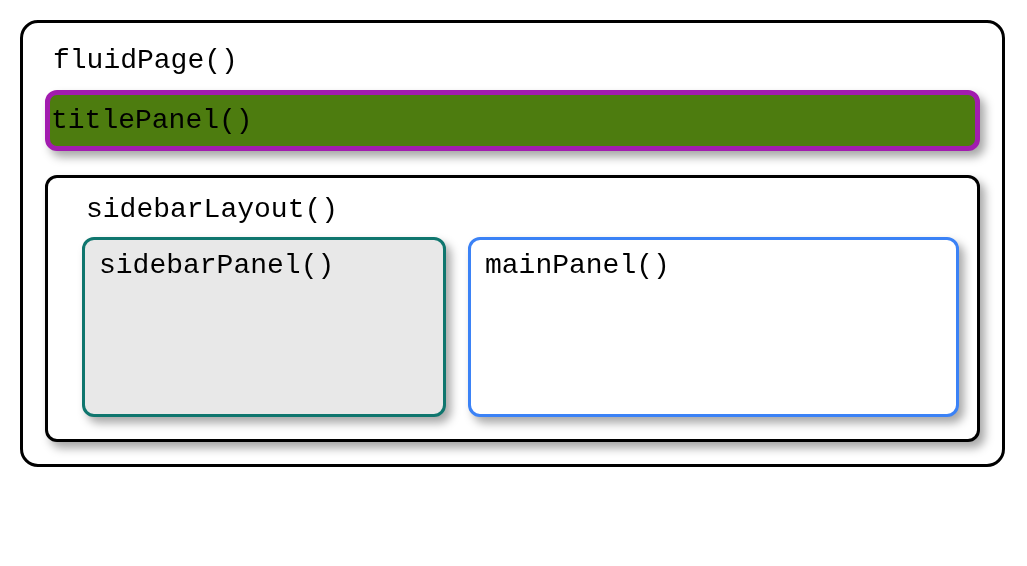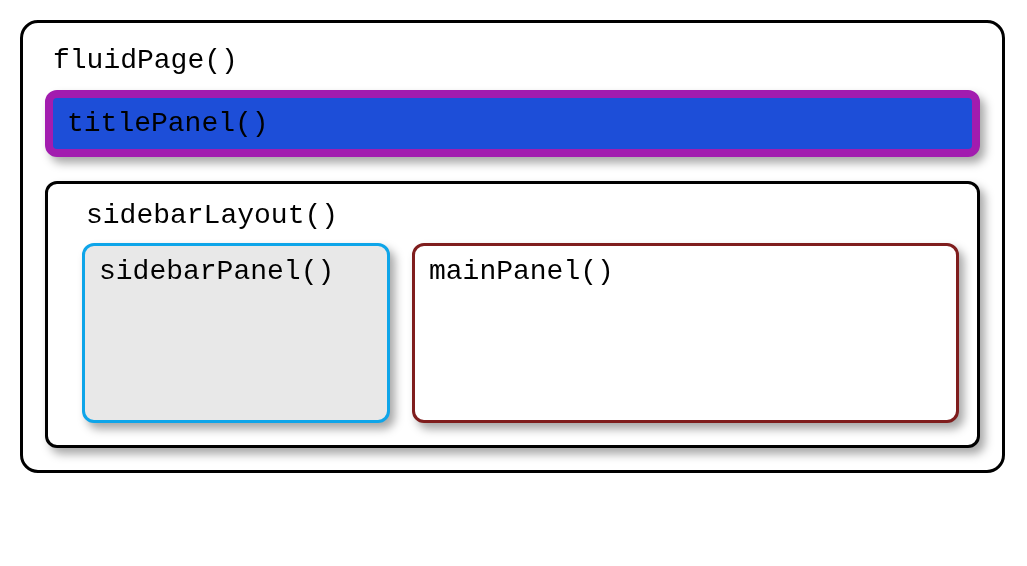--- a/index.html
+++ b/index.html
@@ -19,53 +19,53 @@
       border: 3px solid #000;
       border-radius: 18px;
       padding: 18px 22px 22px 22px;
       background: #ffffff;
       width: 985px;
     }
     .fluid-page-label {
       padding: 4px 8px 14px 8px;
     }
     .title-panel {
-      border: 8px solid #a21caf;
+      border: 5px solid #a21caf;
       border-radius: 12px;
-      padding: 10px 14px;
-      background: #1d4ed8;
+      padding: 10px 1px;
+      background: #4d7c0f;
       box-shadow: 5px 6px 10px rgba(0,0,0,0.35);
       margin-bottom: 24px;
     }
     .sidebar-layout {
       border: 3px solid #000;
       border-radius: 12px;
       padding: 14px 18px 22px 34px;
       background: #ffffff;
       box-shadow: 5px 6px 10px rgba(0,0,0,0.35);
     }
     .sidebar-layout-label {
       padding: 2px 4px 12px 4px;
     }
     .panels-row {
       display: flex;
       gap: 22px;
       align-items: stretch;
     }
     .sidebar-panel {
-      border: 3px solid #0ea5e9;
+      border: 3px solid #0f766e;
       border-radius: 12px;
       padding: 10px 14px;
       background: #e8e8e8;
       box-shadow: 5px 6px 10px rgba(0,0,0,0.35);
-      width: 308px;
+      width: 364px;
       height: 180px;
     }
     .main-panel {
-      border: 3px solid #7f1d1d;
+      border: 3px solid #3b82f6;
       border-radius: 12px;
       padding: 10px 14px;
       background: #ffffff;
       box-shadow: 5px 6px 10px rgba(0,0,0,0.35);
       flex: 1;
       height: 180px;
     }
   </style>
 </head>
 <body>

